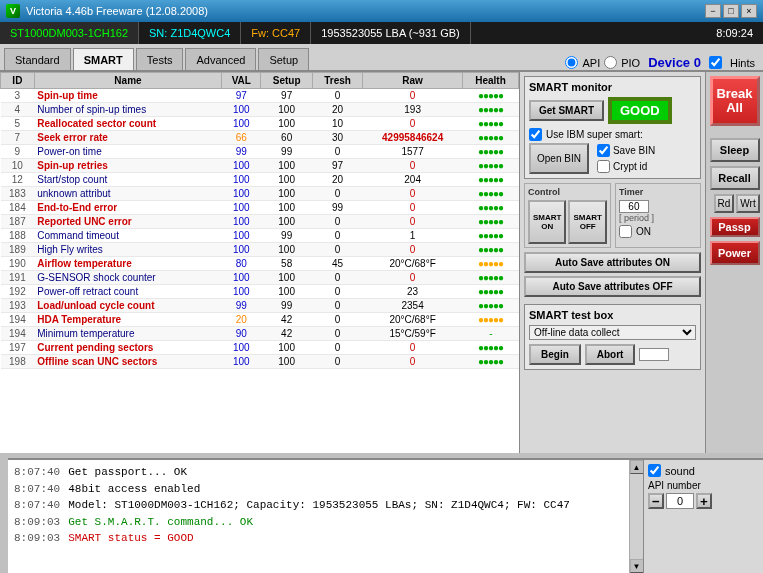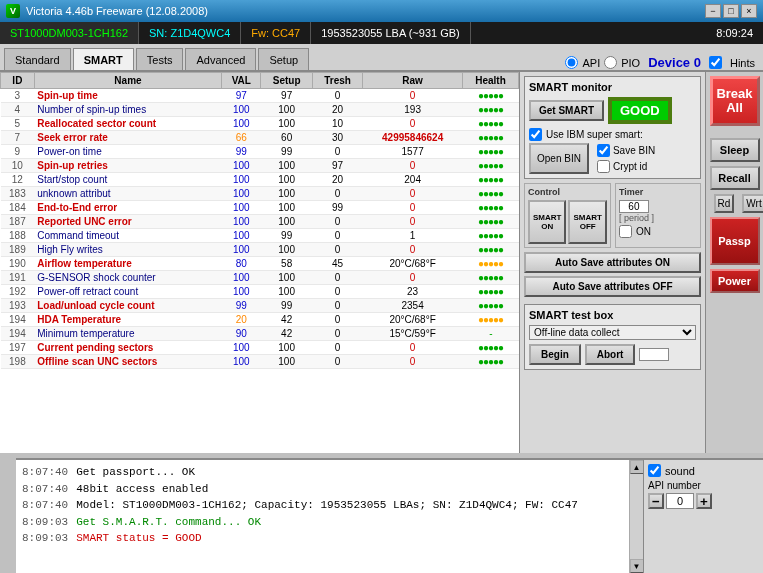--- a/index.html
+++ b/index.html
@@ -296,34 +296,34 @@
       width: 50px;
       padding: 4px 2px;
       background: linear-gradient(to bottom, #e0e0e0, #c0c0c0);
       border: 2px outset #aaa;
       cursor: pointer;
       font-size: 11px;
       font-weight: bold;
       text-align: center;
     }
     .rd-wrt-row {
-      display: flex; gap: 8px; width: 42px;
+      display: flex; gap: 2px; width: 42px;
     }
     .rd-wrt-btn {
       flex: 1;
       padding: 2px 2px;
       background: linear-gradient(to bottom, #e0e0e0, #c0c0c0);
       border: 2px outset #aaa;
       cursor: pointer;
       font-size: 10px;
       text-align: center;
     }
     .btn-passp {
       width: 50px;
-      padding: 16px 2px;
+      padding: 2px 2px;
       background: linear-gradient(to bottom, #cc2222, #991111);
       color: white;
       border: 2px outset #ee8888;
       cursor: pointer;
       font-size: 11px;
       font-weight: bold;
       text-align: center;
     }
     .btn-power {
       width: 50px;
@@ -332,21 +332,21 @@
       color: white;
       border: 2px outset #ee8888;
       cursor: pointer;
       font-size: 11px;
       font-weight: bold;
       text-align: center;
     }
     .bottom-section {
       position: absolute;
       bottom: 0;
-      left: 16px;
+      left: 8px;
       right: 0;
       height: 115px;
       background: white;
       border-top: 2px solid #888;
       display: flex;
     }
     .log-area {
       flex: 1;
       overflow-y: auto;
       padding: 4px 6px;

